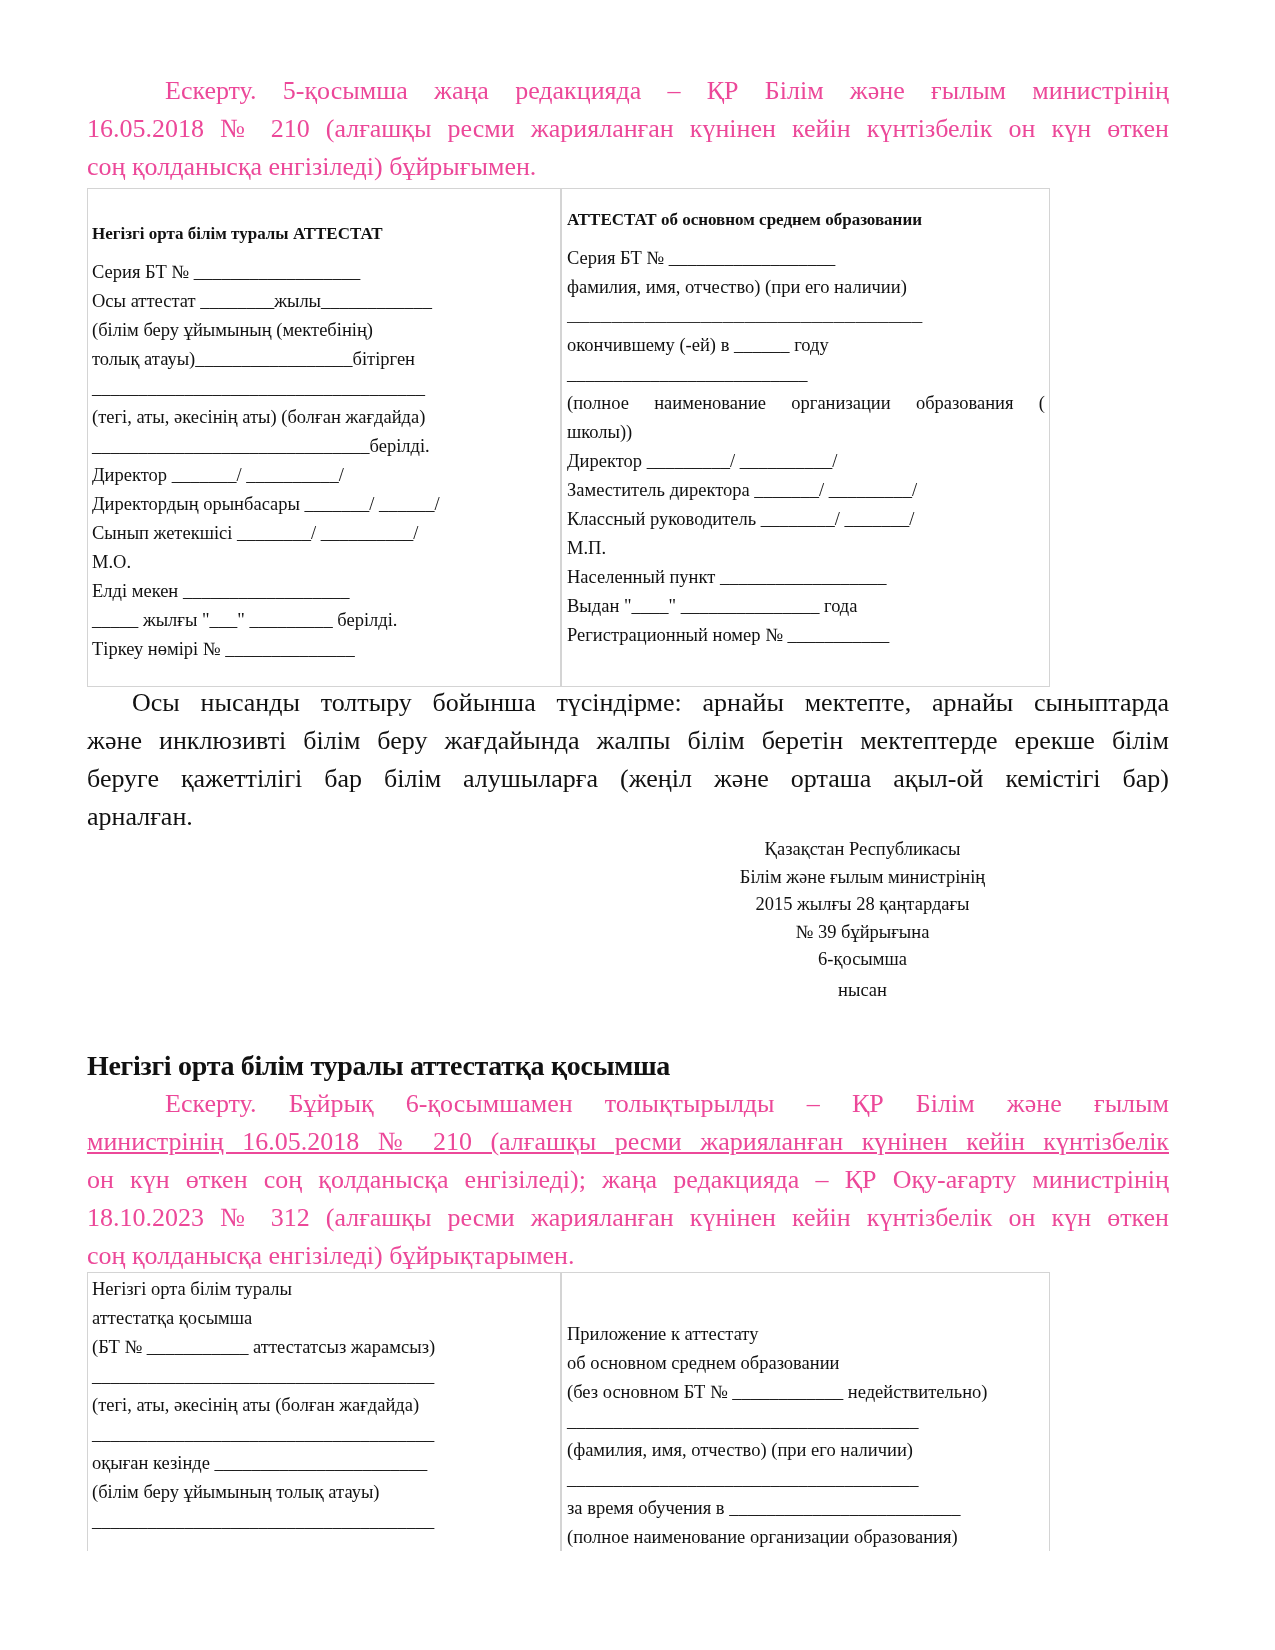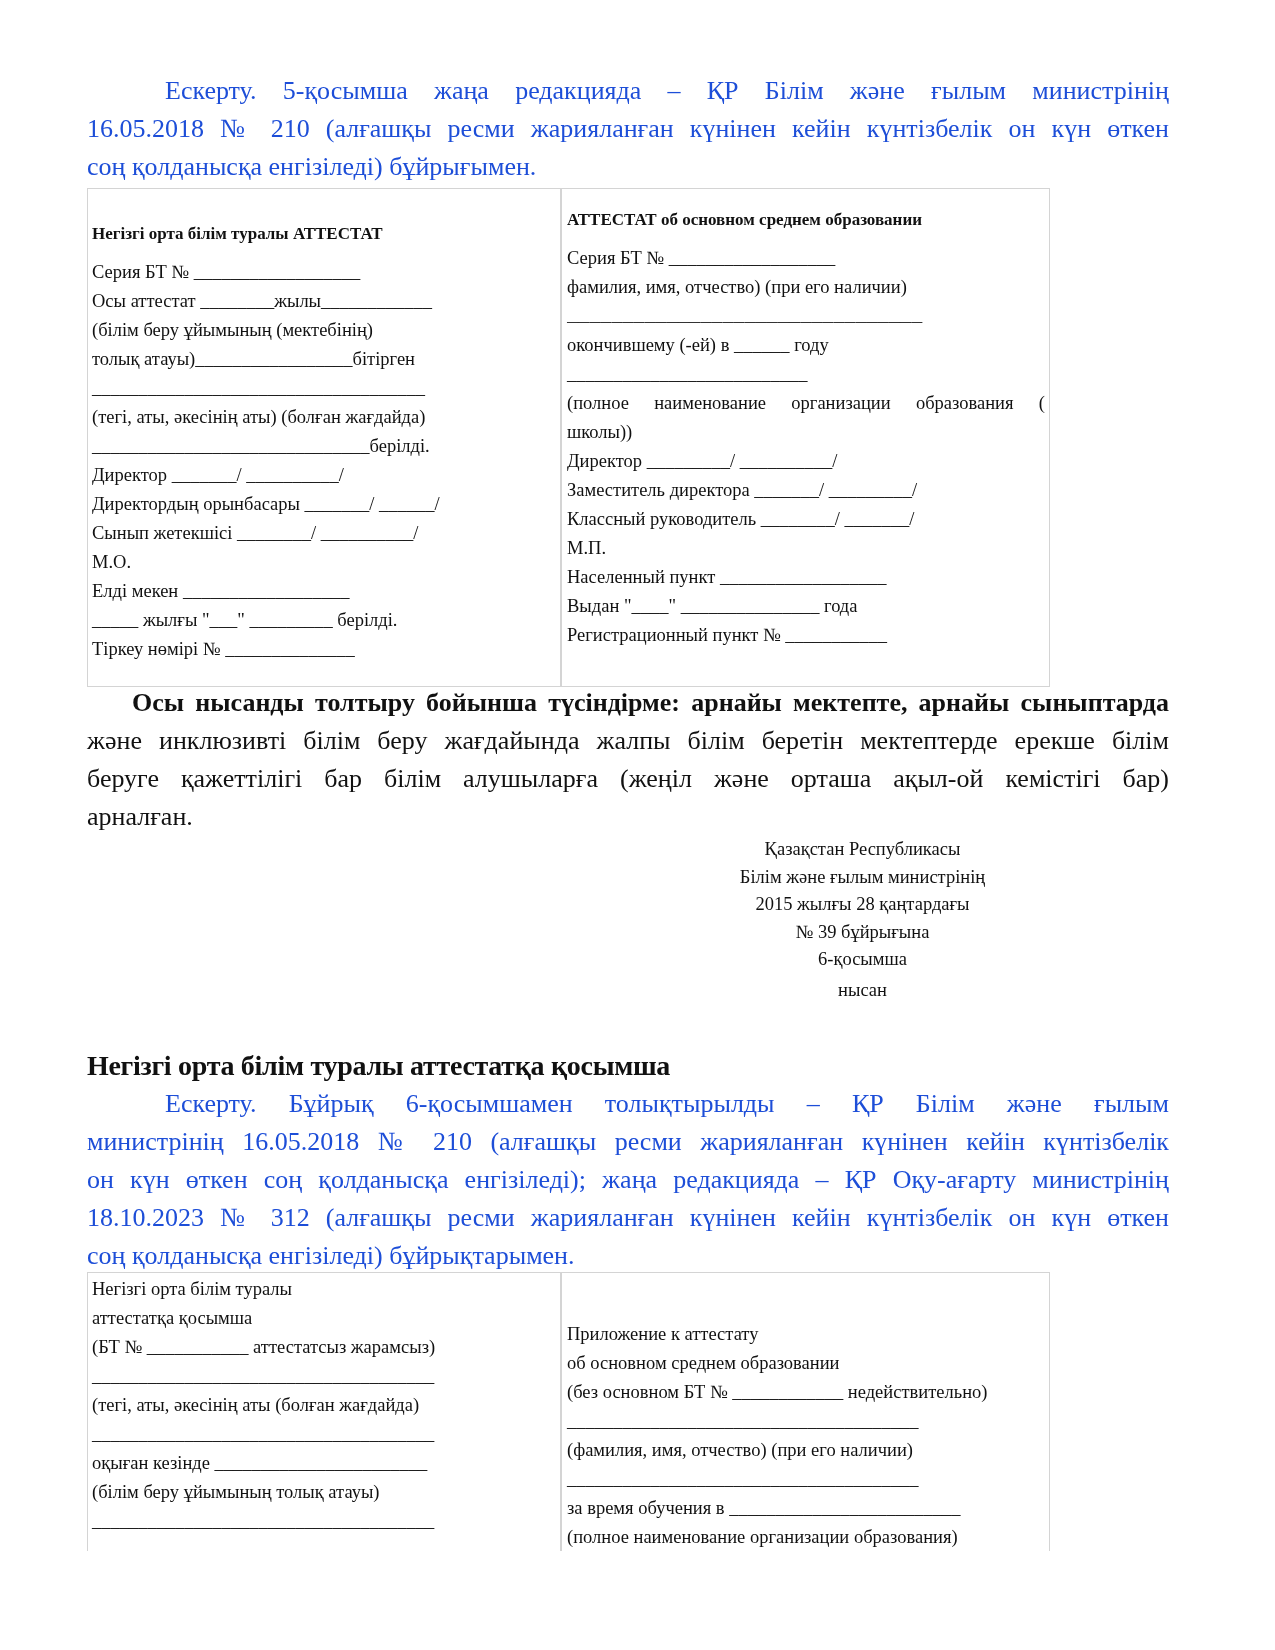--- a/index.html
+++ b/index.html
@@ -1,40 +1,40 @@
 <!DOCTYPE html>
 <html><head>
 <meta charset="utf-8">
 <style>
   html, body { margin: 0; padding: 0; background: #ffffff; }
   body {
     width: 1275px; height: 1650px; position: relative; overflow: hidden;
     font-family: "Liberation Serif", "DejaVu Serif", serif; color: #111;
   }
   .abs { position: absolute; }
-  .red { color: #1d4ed8; }
+  .red { color: #ec4899; }
   .note {
     left: 87px; width: 1082px; font-size: 26px; line-height: 38px;
     text-align: justify;
   }
   .note .first { display: block; text-indent: 78px; text-align: justify; text-align-last: justify; }
   .note .l { display: block; white-space: nowrap; }
   .form-table {
     left: 87px; width: 961px; border: 1px solid #d4d4d4; display: flex;
   }
   .cell { box-sizing: border-box; padding: 0 4px; font-size: 18.5px; line-height: 29px; }
   .cell.left { width: 474px; border-right: 2px solid #d4d4d4; }
   .cell.right { flex: 1; padding-left: 5px; }
   .cell .row { display: block; white-space: nowrap; }
   .cell .row.bold { font-weight: bold; font-size: 17px; }
   .cell .row.just { white-space: normal; text-align: justify; text-align-last: justify; word-spacing: 4px; }
   .para { left: 87px; width: 1082px; font-size: 26px; line-height: 38px; }
   .para .l { display: block; white-space: nowrap; }
   .para .l.j { text-align: justify; text-align-last: justify; white-space: normal; }
-  .para .l.indent { text-indent: 45px; font-weight: bold; }
+  .para .l.indent { text-indent: 45px; }
   .stamp { left: 700px; width: 325px; text-align: center; font-size: 18.5px; line-height: 27.5px; }
   .stamp .l { display: block; }
   .heading { left: 87px; font-size: 28px; font-weight: bold; letter-spacing: -0.3px; margin-top: 20px; }
 </style>
 </head>
 <body>
 
 <div class="abs note red" style="top:72px;">
   <span class="first">Ескерту. 5-қосымша жаңа редакцияда – ҚР Білім және ғылым министрінің</span>
   <span class="l" style="text-align:justify;text-align-last:justify;">16.05.2018 № 210 (алғашқы ресми жарияланған күнінен кейін күнтізбелік он күн өткен</span>
@@ -67,21 +67,21 @@
     <span class="row">окончившему (-ей) в ______ году</span>
     <span class="row">__________________________</span>
     <span class="row just">(полное наименование организации образования (</span>
     <span class="row">школы))</span>
     <span class="row">Директор _________/ __________/</span>
     <span class="row">Заместитель директора _______/ _________/</span>
     <span class="row">Классный руководитель ________/ _______/</span>
     <span class="row">М.П.</span>
     <span class="row">Населенный пункт __________________</span>
     <span class="row">Выдан "____" _______________ года</span>
-    <span class="row">Регистрационный пункт № ___________</span>
+    <span class="row">Регистрационный номер № ___________</span>
   </div>
 </div>
 
 <div class="abs para" style="top:684px;">
   <span class="l j indent">Осы нысанды толтыру бойынша түсіндірме: арнайы мектепте, арнайы сыныптарда</span>
   <span class="l j">және инклюзивті білім беру жағдайында жалпы білім беретін мектептерде ерекше білім</span>
   <span class="l j">беруге қажеттілігі бар білім алушыларға (жеңіл және орташа ақыл-ой кемістігі бар)</span>
   <span class="l">арналған.</span>
 </div>
 
@@ -91,21 +91,21 @@
   <span class="l">2015 жылғы 28 қаңтардағы</span>
   <span class="l">№ 39 бұйрығына</span>
   <span class="l">6-қосымша</span>
   <span class="l" style="margin-top:3px;">нысан</span>
 </div>
 
 <div class="abs heading" style="top:1030px;">Негізгі орта білім туралы аттестатқа қосымша</div>
 
 <div class="abs note red" style="top:1085px;">
   <span class="first">Ескерту. Бұйрық 6-қосымшамен толықтырылды – ҚР Білім және ғылым</span>
-  <span class="l" style="text-align:justify;text-align-last:justify;">министрінің 16.05.2018 № 210 (алғашқы ресми жарияланған күнінен кейін күнтізбелік</span>
+  <span class="l" style="text-align:justify;text-align-last:justify;text-decoration:underline;">министрінің 16.05.2018 № 210 (алғашқы ресми жарияланған күнінен кейін күнтізбелік</span>
   <span class="l" style="text-align:justify;text-align-last:justify;">он күн өткен соң қолданысқа енгізіледі); жаңа редакцияда – ҚР Оқу-ағарту министрінің</span>
   <span class="l" style="text-align:justify;text-align-last:justify;">18.10.2023 № 312 (алғашқы ресми жарияланған күнінен кейін күнтізбелік он күн өткен</span>
   <span class="l">соң қолданысқа енгізіледі) бұйрықтарымен.</span>
 </div>
 
 <div class="abs form-table" style="top:1272px; height:278px; border-bottom:none;">
   <div class="cell left" style="padding-top:2px;">
     <span class="row">Негізгі орта білім туралы</span>
     <span class="row">аттестатқа қосымша</span>
     <span class="row">(БТ № ___________ аттестатсыз жарамсыз)</span>

